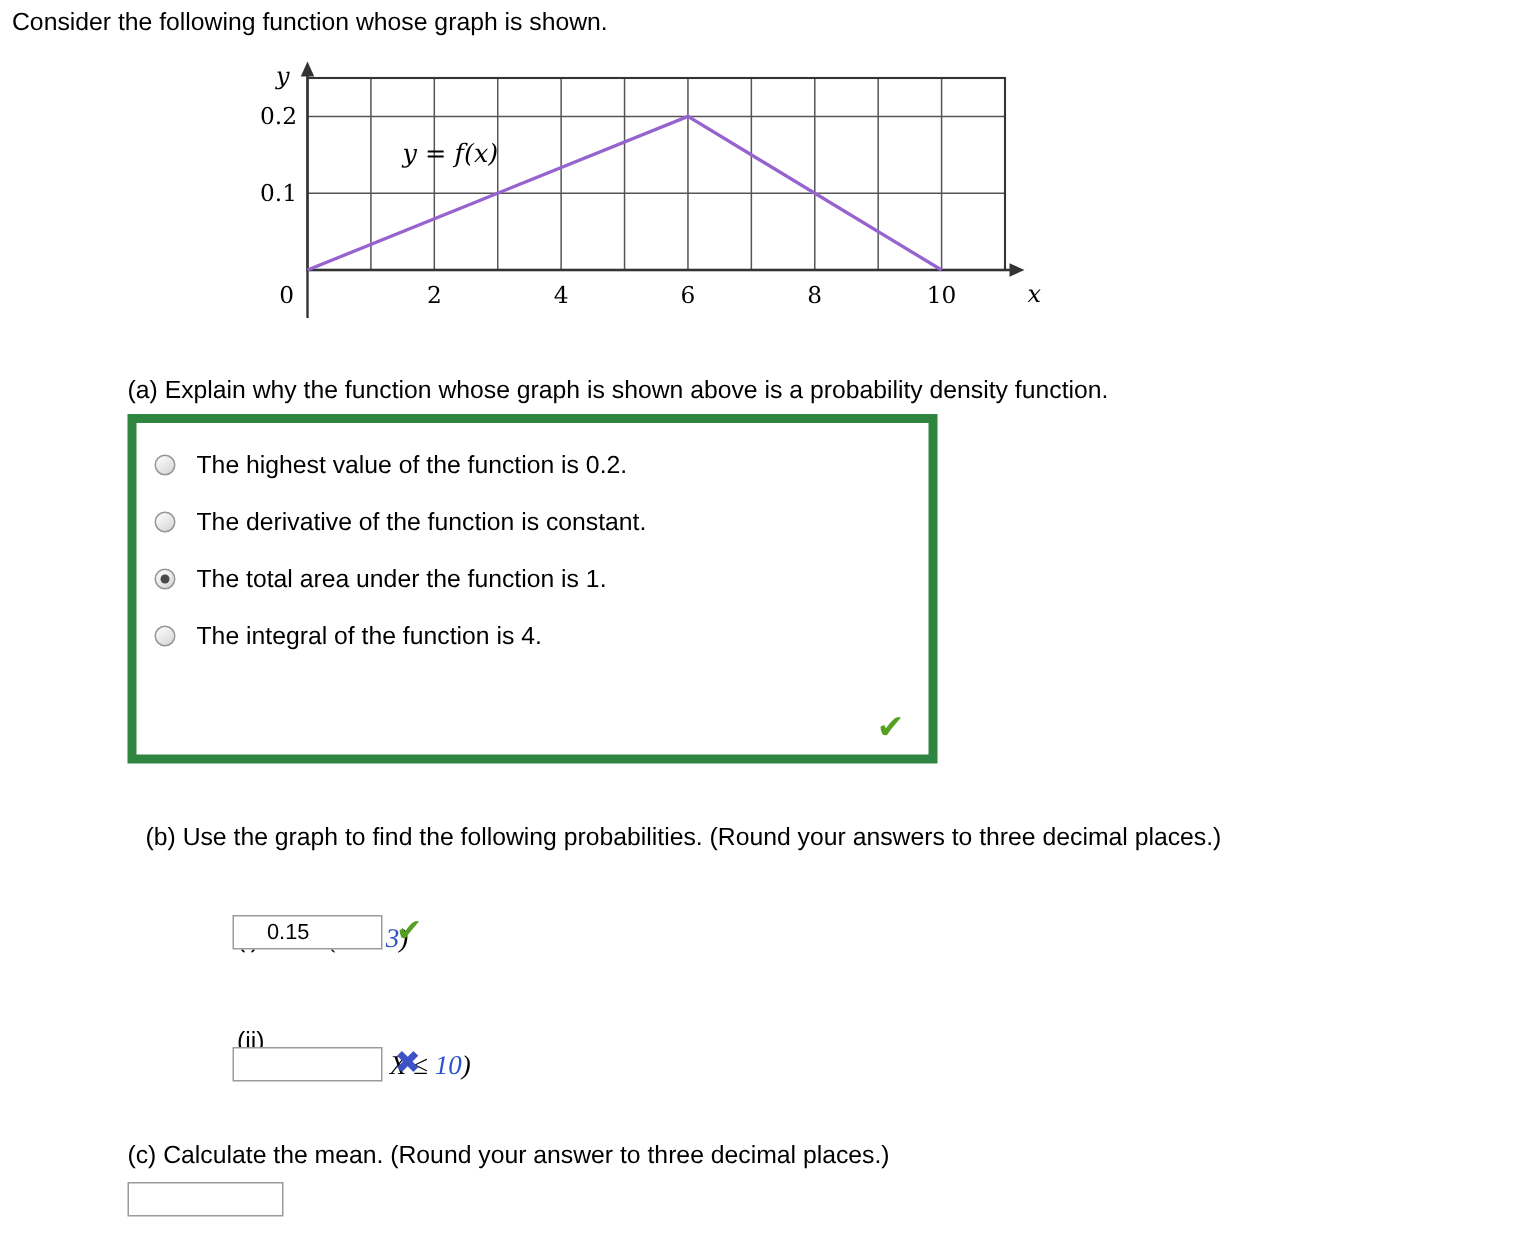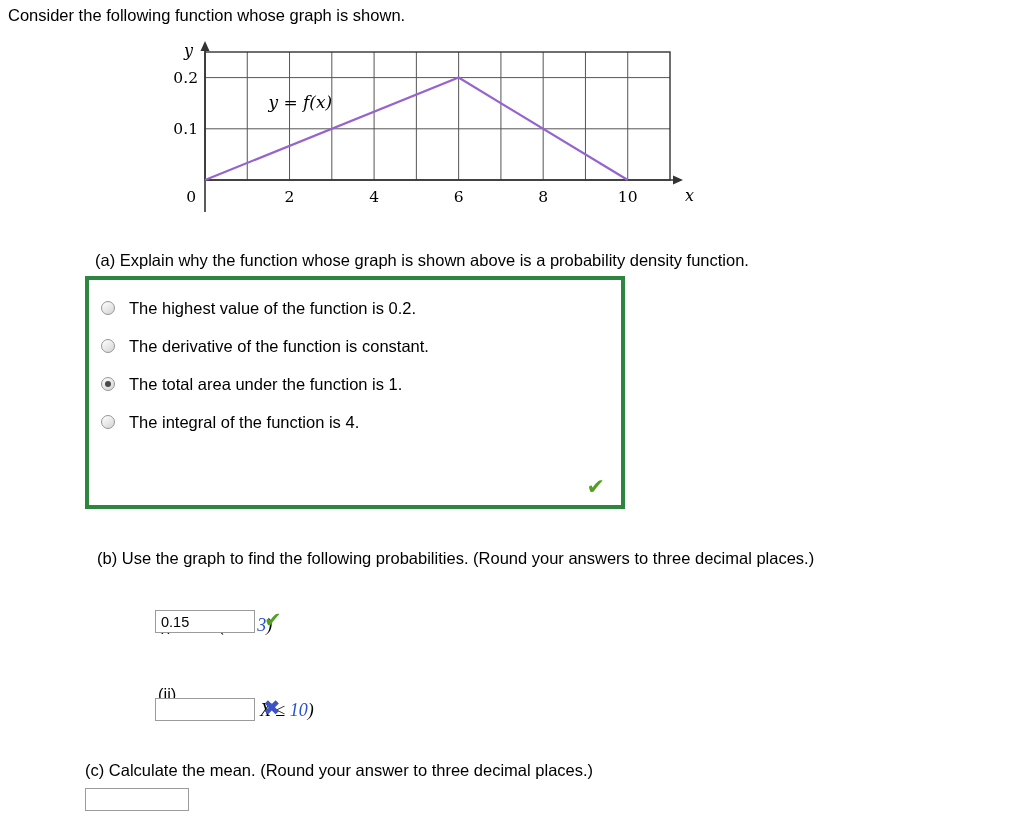--- a/index.html
+++ b/index.html
@@ -21,25 +21,25 @@
   .grid    { stroke: #555; stroke-width: 1; }
   .plotbox { fill: none; stroke: #333; stroke-width: 1.4; }
   .axis    { stroke: #333; stroke-width: 1.6; }
   .axisfill{ fill: #333; stroke: none; }
   .curve   { fill: none; stroke-width: 2.2; }
   .tick    { font: 15.5px "DejaVu Serif", serif; fill: #000; }
   .axislbl { font: italic 16px "DejaVu Serif", serif; fill: #000; }
   .curvelbl{ font: italic 17px "DejaVu Serif", serif; fill: #000; }
 
   
-  .prompt-a { position: absolute; left: 95px; top: 251px; text-align: center; }
+  .prompt-a { position: absolute; left: 85px; top: 251px; text-align: center; }
   .options-box {
     position: absolute; left: 85px; top: 276px;
     width: 540px; height: 233px;
-    border: 4px solid #6d28d9;
+    border: 6px solid #6d28d9;
     padding: 9px 0 0 12px;
   }
   .option-row { display: flex; align-items: center; gap: 14px; height: 38px; cursor: default; }
   .radio {
     flex: 0 0 auto; width: 14px; height: 14px; border-radius: 50%;
     border: 1px solid #969696;
     background: linear-gradient(145deg, #ffffff, #d4d4d4);
     position: relative;
   }
   .radio.selected::after {
@@ -53,21 +53,21 @@
   .expr-row { position: absolute; display: flex; align-items: baseline; }
   .row-i  { left: 158px; top: 583px; }
   .row-ii { left: 158px; top: 668px; align-items: center; }
   .idx { width: 50px; }
   .row-ii .idx { width: 57px; }
   .expr { font-family: "Liberation Serif", "DejaVu Serif", serif; font-style: italic; font-size: 18px; margin-top: 32px; }
   .answer-input {
     position: absolute; width: 100px; height: 23px;
     border: 1px solid #9b9b9b; background: #fff;
     font-family: "Liberation Sans", sans-serif; font-size: 14.5px;
-    padding: 0 5px; color: #000;
+    padding: 0 22px; color: #000;
   }
   .input-i  { left: 155px; top: 610px; }
   .input-ii { left: 155px; top: 698px; }
   .mark { position: absolute; font-size: 21px; font-weight: bold; }
   .mark-i  { left: 264px; top: 608px; }
   .mark-ii { left: 263px; top: 696px; }
 
   
   .prompt-c { position: absolute; left: 85px; top: 761px; }
   .input-c  { left: 85px; top: 788px; width: 104px; }

